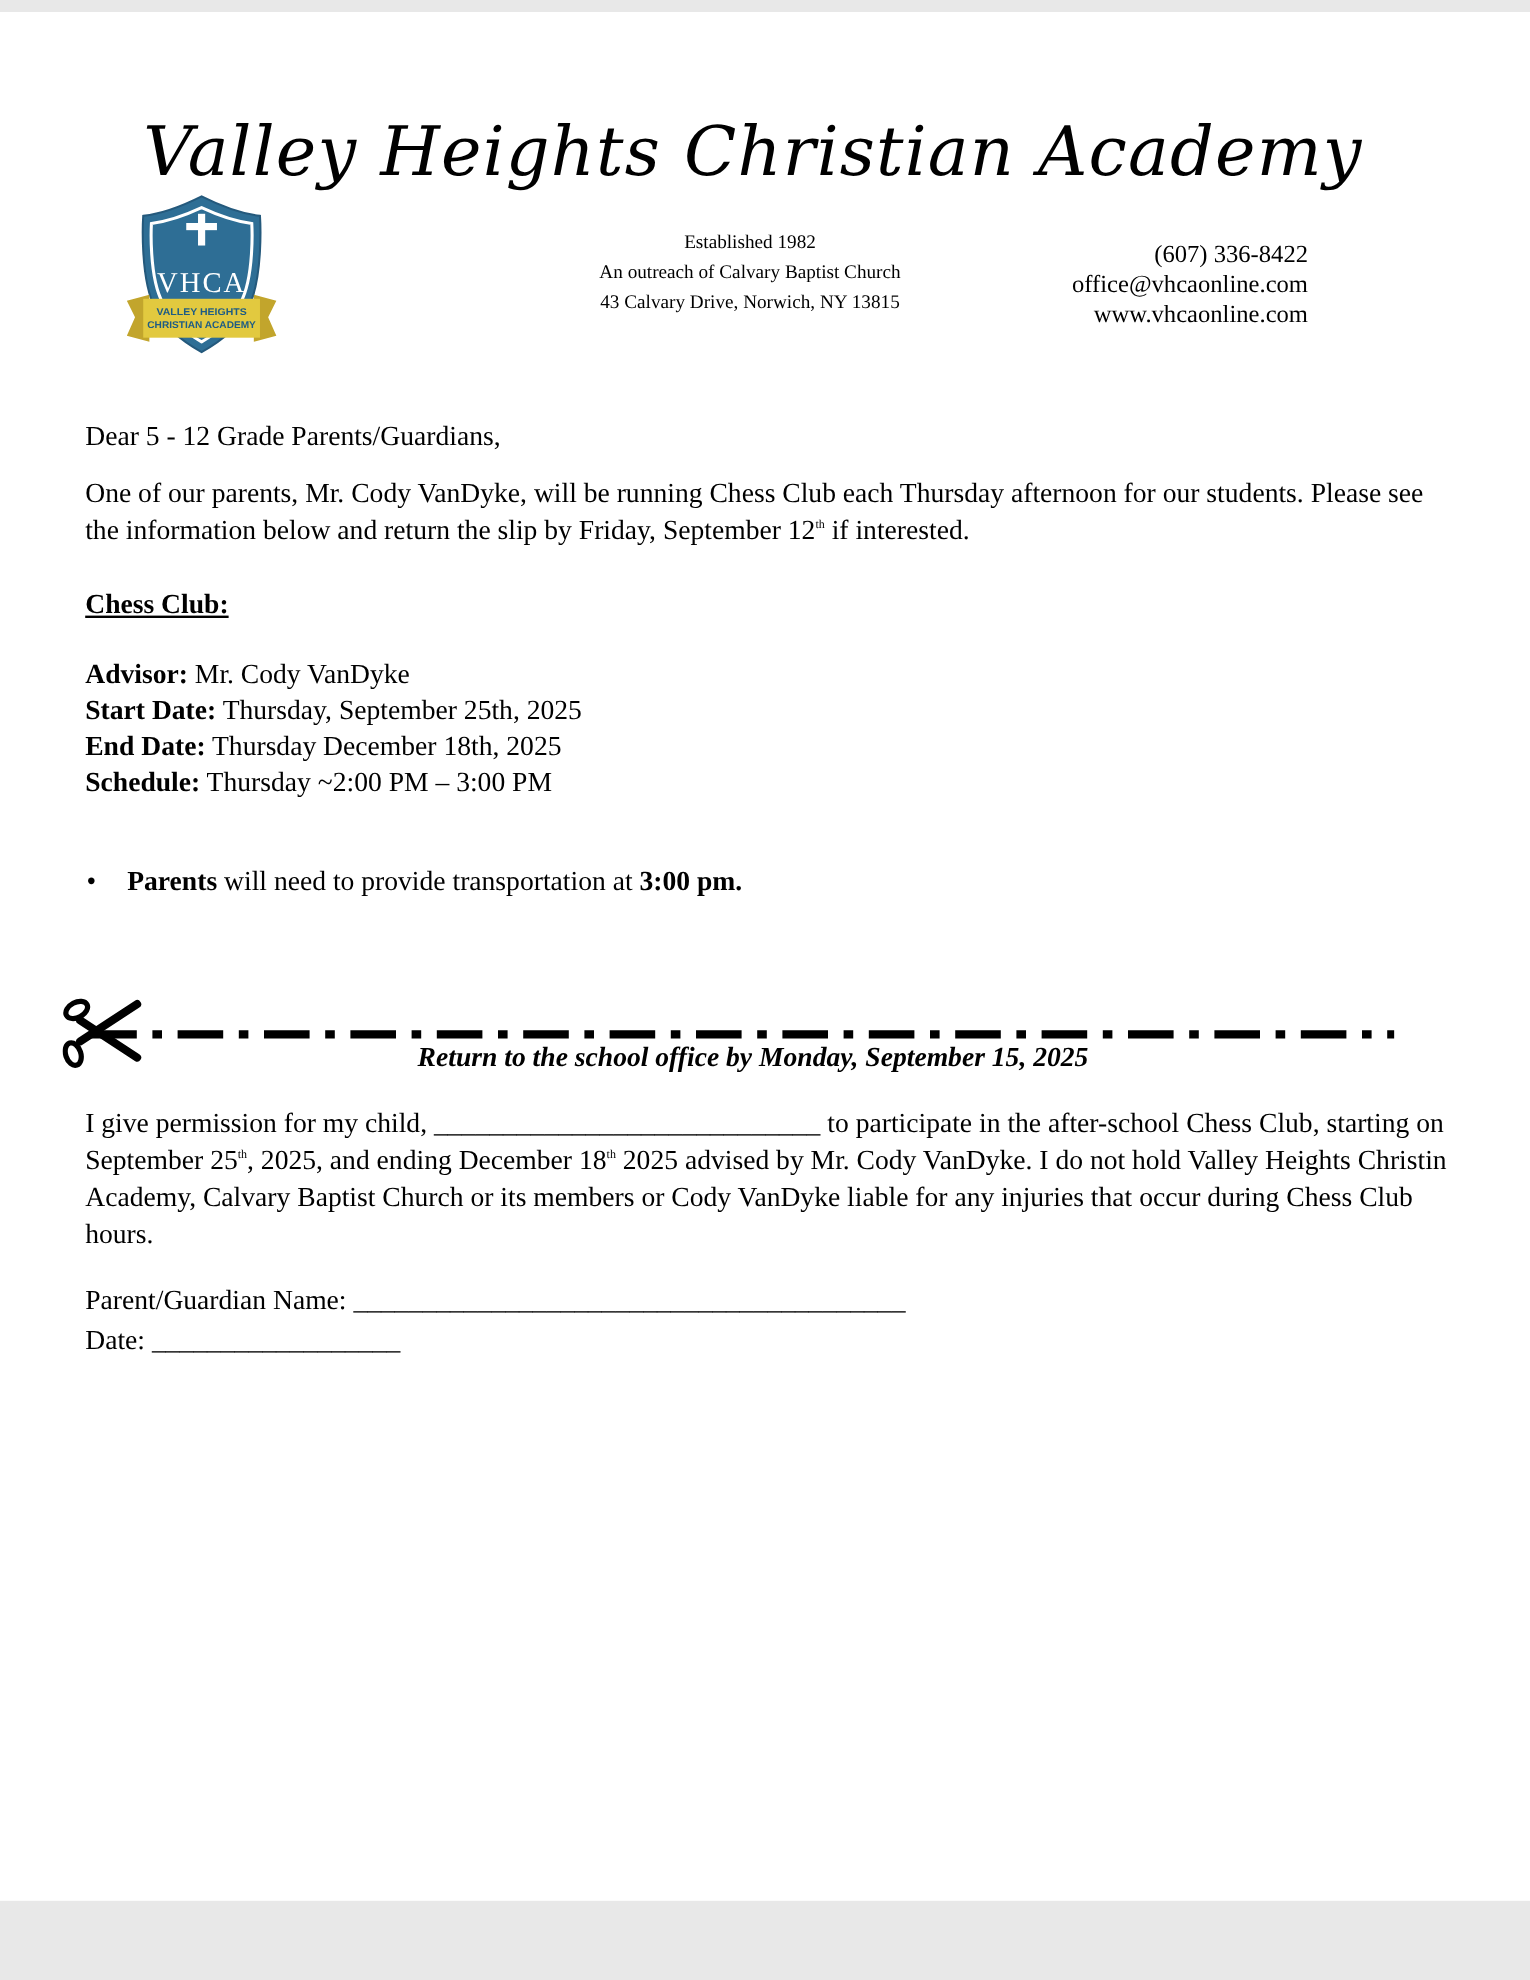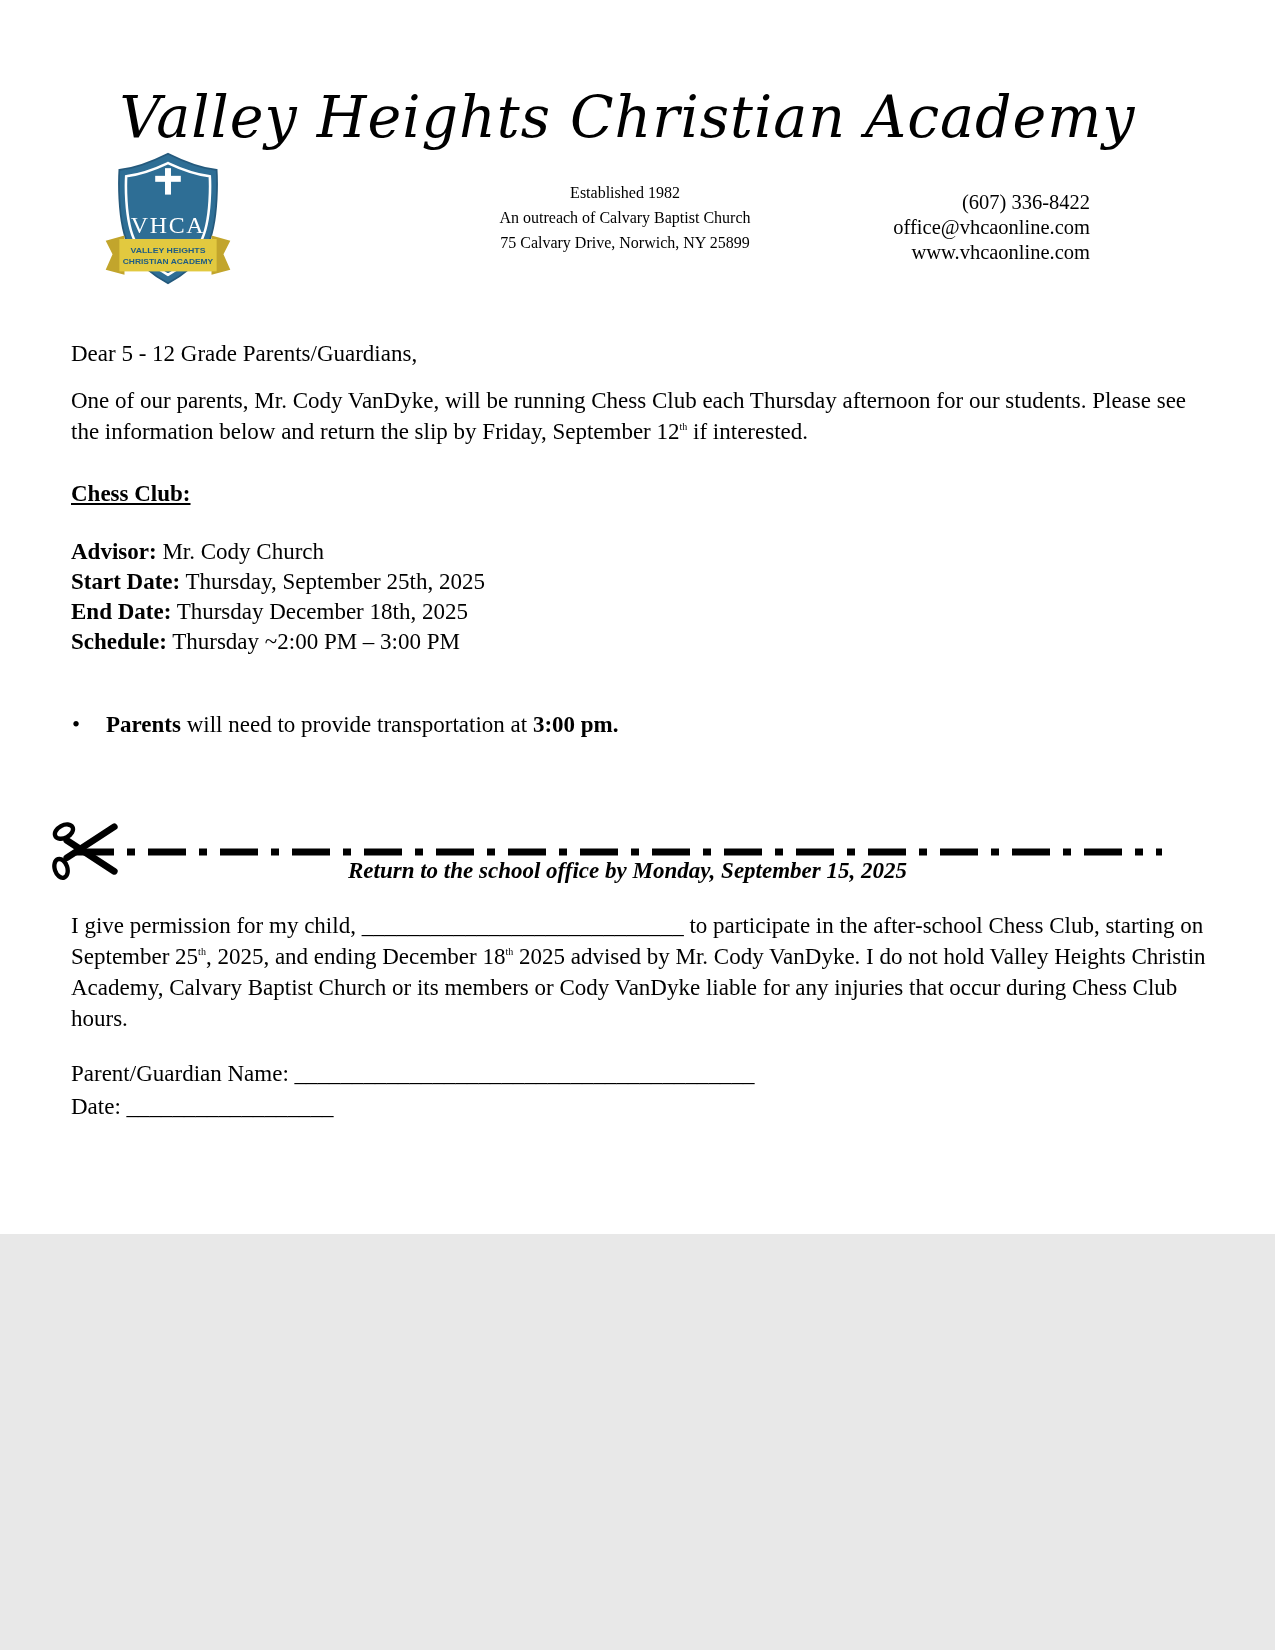--- a/index.html
+++ b/index.html
@@ -1,19 +1,19 @@
 <!DOCTYPE html>
 <html><head>
 <meta charset="utf-8">
 <style>
   html,body { margin:0; padding:0; background:#e8e8e8; }
   .page {
     position:relative;
-    width:1275px; height:1234px;
-    margin:0 auto;
+    width:1275px; height:1574px;
+    margin:10px auto;
     background:#ffffff;
     font-family:"Liberation Serif", serif;
     color:#000;
     overflow:hidden;
   }
 
   
   .script-title {
     position:absolute; top:84px; left:20px; width:1215px;
     margin:0; text-align:center; white-space:nowrap;
@@ -85,37 +85,37 @@
       <polygon points="126,100 148,106 140,122 148,140 126,146" fill="#c2a52c"></polygon>
       <rect x="18" y="104" width="114" height="38" fill="#e2c93f"></rect>
       <text x="75" y="120" text-anchor="middle" font-family="Liberation Sans, sans-serif" font-weight="bold" font-size="9.5" fill="#1e5c85" textLength="88" lengthAdjust="spacingAndGlyphs">VALLEY HEIGHTS</text>
       <text x="75" y="133" text-anchor="middle" font-family="Liberation Sans, sans-serif" font-weight="bold" font-size="9.5" fill="#1e5c85" textLength="106" lengthAdjust="spacingAndGlyphs">CHRISTIAN ACADEMY</text>
     </g>
   </svg>
 
   <div class="info-center">
     <div>Established 1982</div>
     <div>An outreach of Calvary Baptist Church</div>
-    <div>75 Calvary Drive, Norwich, NY 25899</div>
+    <div>43 Calvary Drive, Norwich, NY 13815</div>
   </div>
 
   <div class="info-right">
     <div>(607) 336-8422</div>
     <div>office@vhcaonline.com</div>
     <div>www.vhcaonline.com</div>
   </div>
 
   <p class="salutation body-text">Dear 5 - 12 Grade Parents/Guardians,</p>
 
   <p class="intro body-text"><span>One of our parents, Mr. Cody VanDyke, will be running Chess Club each Thursday afternoon for our students. Please see the information below and return the slip by Friday, September 12</span><sup class="th">th</sup><span> if interested.</span></p>
 
   <p class="section-heading body-text">Chess Club:</p>
 
   <div class="details body-text">
-    <p><span class="b">Advisor:</span><span> Mr. Cody Church</span></p>
+    <p><span class="b">Advisor:</span><span> Mr. Cody VanDyke</span></p>
     <p><span class="b">Start Date:</span><span> Thursday, September 25th, 2025</span></p>
     <p><span class="b">End Date:</span><span> Thursday December 18th, 2025</span></p>
     <p><span class="b">Schedule:</span><span> Thursday ~2:00 PM – 3:00 PM</span></p>
   </div>
 
   <div class="bullet-row body-text">
     <span class="bullet-marker">•</span>
     <p class="bullet-text"><span class="b">Parents</span><span> will need to provide transportation at </span><span class="b">3:00 pm.</span></p>
   </div>
 

